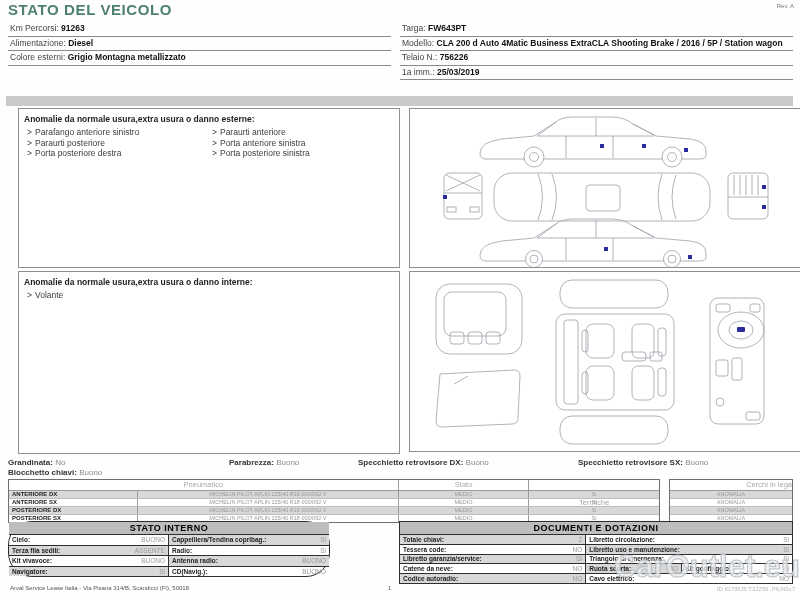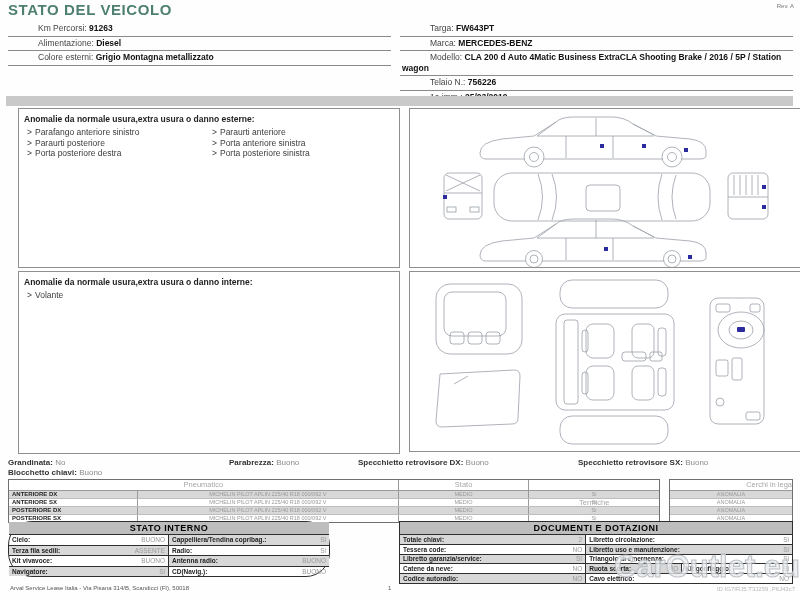--- a/index.html
+++ b/index.html
@@ -7,21 +7,21 @@
     position:relative;width:800px;height:600px;background:#fefefe;overflow:hidden;
     font-family:"Liberation Sans","DejaVu Sans",sans-serif;color:#222;
   }
   
   .doc-title{position:absolute;left:8px;top:1px;font-size:15px;font-weight:bold;color:#4e8071;letter-spacing:.6px;}
   .rev{position:absolute;right:6px;top:3px;font-size:6px;color:#777;}
   .info-block{position:absolute;top:22px;}
   .info-left{left:8px;width:383px;}
   .info-right{left:400px;width:393px;}
   .info-row{border-bottom:1px solid #8a8a8a;padding:1px 2px 2px 2px;font-size:8.5px;line-height:10.5px;color:#444;}
-  .info-row .lbl{color:#444;margin-left:28px;}
+  .info-row .lbl{color:#444;}
   .info-row .val{font-weight:bold;color:#111;}
   
   .band{position:absolute;left:6px;top:96px;width:787px;height:10px;background:#c9c9c9;}
   
   .panel{position:absolute;border:1px solid #8f8f8f;background:#fff;box-sizing:border-box;margin-left:10px;}
   #ext-anom{left:8px;top:108px;width:382px;height:160px;}
   #int-anom{left:8px;top:271px;width:382px;height:183px;}
   #ext-diagram{left:399px;top:108px;width:393px;height:160px;}
   #int-diagram{left:399px;top:271px;width:393px;height:181px;}
   .panel-title{font-weight:bold;font-size:8.5px;color:#222;padding:5px 5px 3px 5px;}
@@ -95,21 +95,20 @@
 
       <div class="info-row"><span class="lbl">Alimentazione:</span> <span class="val">Diesel</span></div>
 
       <div class="info-row"><span class="lbl">Colore esterni:</span> <span class="val">Grigio Montagna metallizzato</span></div>
     </div>
 
   <div class="info-block info-right">
 
       <div class="info-row"><span class="lbl">Targa:</span> <span class="val">FW643PT</span></div>
 
-      <div class="info-row"><span class="lbl">Marca:</span> <span class="val">MERCEDES-BENZ</span></div>
 
       <div class="info-row"><span class="lbl">Modello:</span> <span class="val">CLA 200 d Auto 4Matic Business ExtraCLA Shooting Brake / 2016 / 5P / Station wagon</span></div>
 
       <div class="info-row"><span class="lbl">Telaio N.:</span> <span class="val">756226</span></div>
 
       <div class="info-row"><span class="lbl">1a imm.:</span> <span class="val">25/03/2019</span></div>
     </div>
 
   <div class="band"></div>
 

